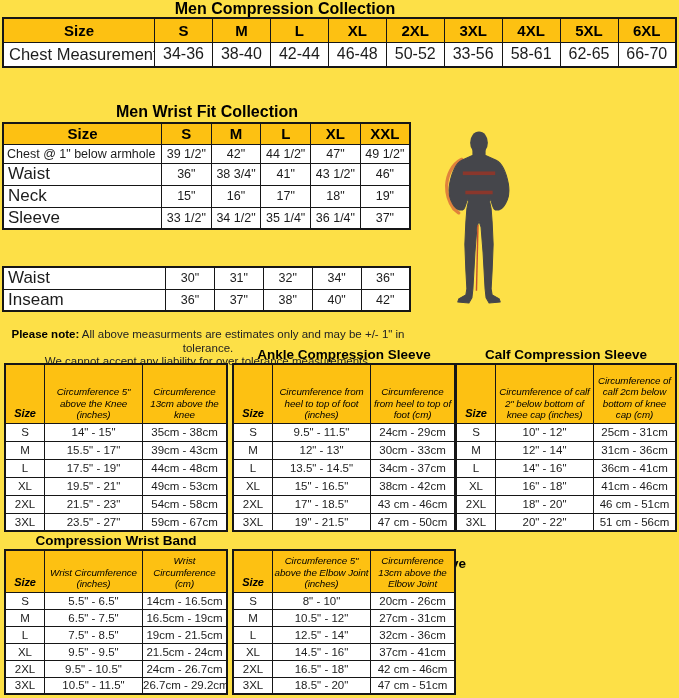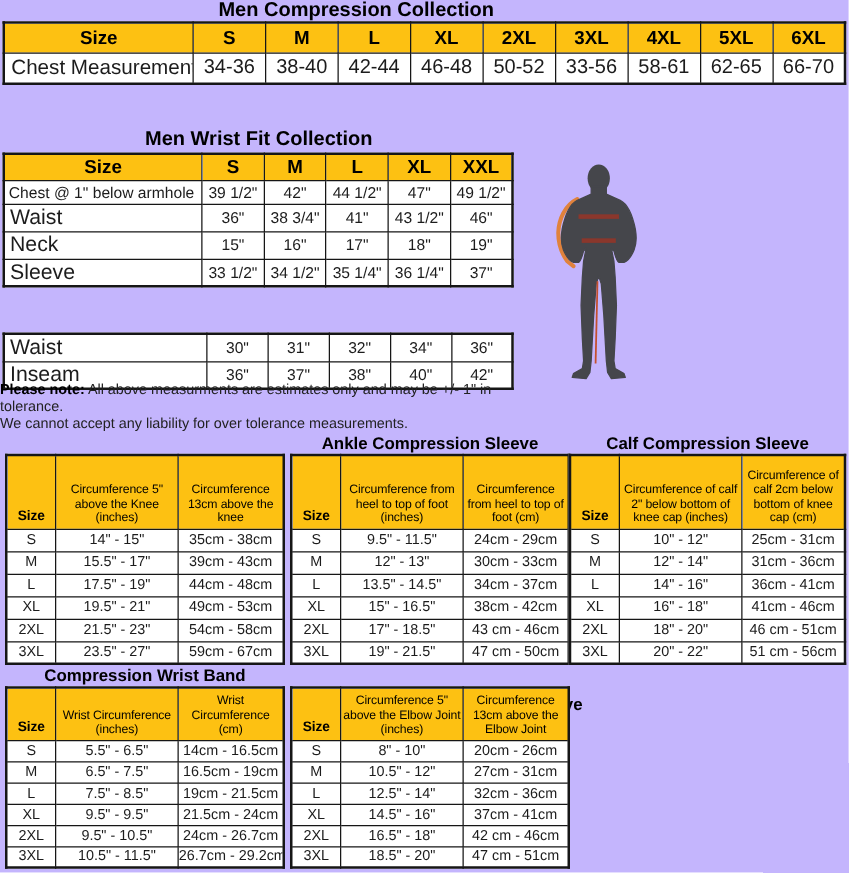--- a/index.html
+++ b/index.html
@@ -2,21 +2,21 @@
 <html><head>
 <meta charset="utf-8">
 <style>
   :root{
     --yellow:#fdc112;
     --border:#161616;
     --ink:#1c1c1c;
   }
   html,body{margin:0;padding:0;background:#fff;}
   .canvas{
-    position:relative;width:679px;height:698px;background:#c4b5fd;overflow:hidden;
+    position:relative;width:679px;height:698px;background:#fde047;overflow:hidden;
     font-family:"Liberation Sans", sans-serif;color:var(--ink);
   }
   .title{position:absolute;font-weight:bold;color:#000;text-align:center;white-space:nowrap;font-size:16px;}
   #title-compression{top:0px;left:0;width:570px;}
   #title-slimfit{top:103px;left:0;width:414px;}
   #title-pant{top:256px;left:0;width:414px;margin-top:41px;}
 
   table{border-collapse:collapse;table-layout:fixed;position:absolute;border:2px solid var(--border);background:#fff;}
   th,td{border:1px solid var(--border);text-align:center;vertical-align:middle;padding:0;overflow:hidden;white-space:nowrap;}
   thead th{background:var(--yellow);font-weight:bold;color:#000;}
@@ -41,27 +41,27 @@
   #t-slimfit tbody tr:nth-child(1){height:19px;}
   #t-slimfit tbody tr:nth-child(1) td:first-child{font-size:12.5px;padding-left:3px;}
 
   
   #t-pant{top:266px;left:2px;width:409px;}
   #t-pant tbody tr{height:22px;}
   #t-pant tbody td{font-size:12.5px;}
   #t-pant tbody td:first-child{width:157px;text-align:left;padding-left:4px;font-size:17px;}
 
   
-  #note{position:absolute;top:306px;left:0;width:416px;text-align:left;font-size:11.5px;line-height:13.5px;color:#222;}
+  #note{position:absolute;top:328px;left:0;width:416px;text-align:center;font-size:11.5px;line-height:13.5px;color:#222;}
   #note b{color:#000;}
 
   
   .st-title{position:absolute;font-weight:bold;font-size:13.5px;color:#000;text-align:center;white-space:nowrap;}
   .st thead th{font-weight:normal;font-size:9.8px;line-height:11.5px;letter-spacing:-0.1px;
-               vertical-align:bottom;padding:2px 1px;white-space:normal;}
+               vertical-align:bottom;padding:2px 1px;white-space:normal;font-style:italic;}
   .st thead th:first-child{font-weight:bold;font-size:11px;padding-bottom:3px;}
   .st tbody td{font-size:11.5px;}
   .st th:first-child{width:36px;}
   .st th:nth-child(2){width:95px;}
 
   #title-knee{top:347px;left:4px;width:224px;}
   #title-ankle{top:347px;left:232px;width:224px;}
   #title-calf{top:347px;left:455px;width:222px;}
   #t-knee{top:363px;left:4px;width:224px;}
   #t-ankle{top:363px;left:232px;width:224px;}

